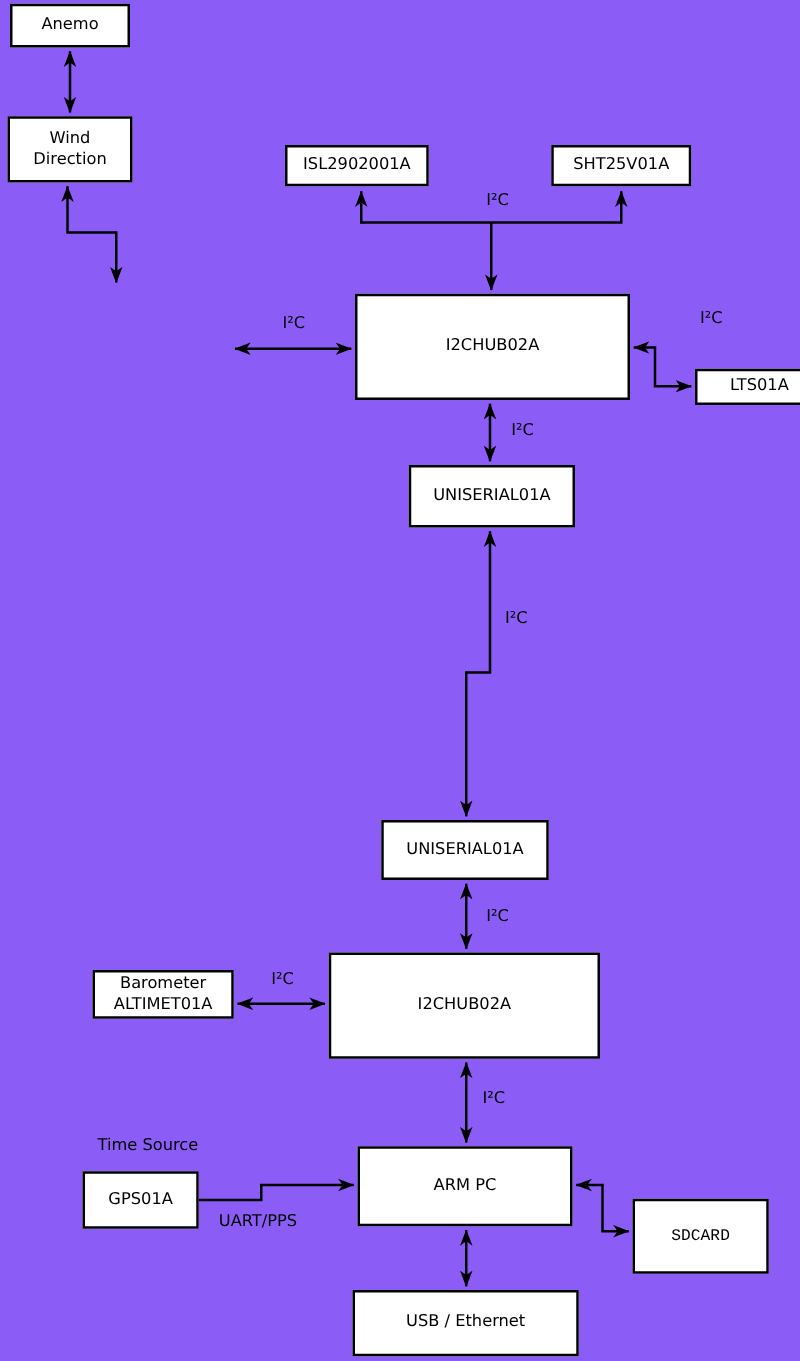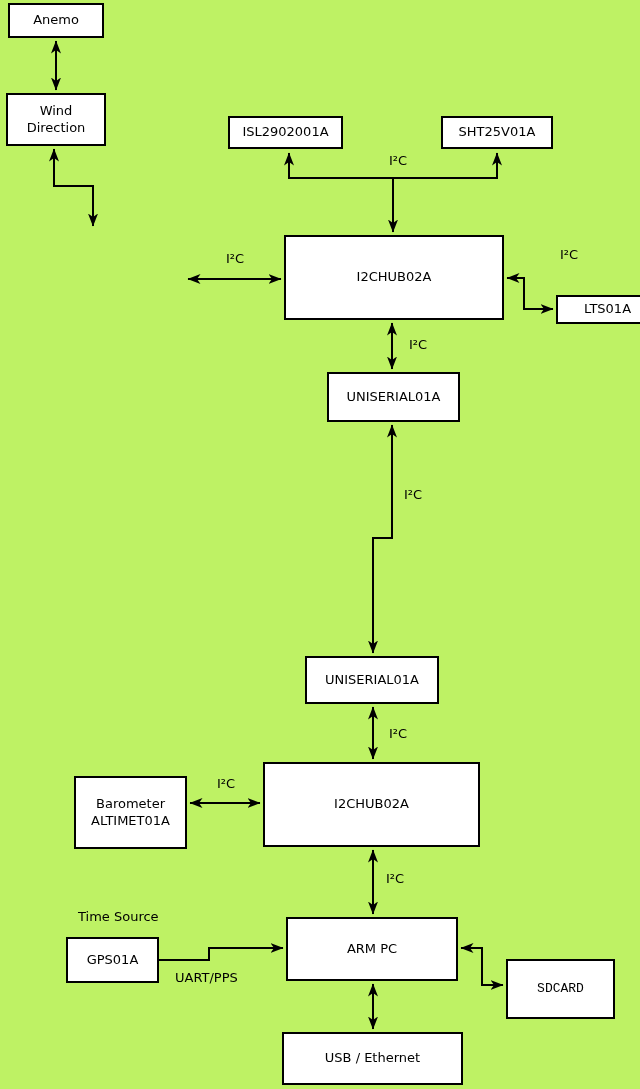--- a/index.html
+++ b/index.html
@@ -1,19 +1,19 @@
 <!DOCTYPE html>
 <html><head>
 <meta charset="utf-8">
 <style>
   html,body { margin:0; padding:0; background:#ffffff; }
   #canvas {
     position:relative;
     width:640px; height:1089px;
-    background:#bef264;
+    background:#8b5cf6;
     font-family:"DejaVu Sans", sans-serif;
     color:#000;
     overflow:hidden;
   }
   #wires { position:absolute; left:0; top:0; }
   .node {
     position:absolute;
     box-sizing:border-box;
     border:2px solid #000;
     background:#fff;
@@ -91,21 +91,21 @@
   </div>
 
   <div class="node" style="left:327px;top:372px;width:133px;height:50px;">
     <span>UNISERIAL01A</span>
   </div>
 
   <div class="node" style="left:305px;top:656px;width:134px;height:48px;">
     <span>UNISERIAL01A</span>
   </div>
 
-  <div class="node" style="left:74px;top:776px;width:113px;height:73px;">
+  <div class="node" style="left:74px;top:776px;width:113px;height:39px;">
     <span>Barometer
 ALTIMET01A</span>
   </div>
 
   <div class="node" style="left:263px;top:762px;width:217px;height:85px;">
     <span>I2CHUB02A</span>
   </div>
 
   <div class="node" style="left:66px;top:937px;width:93px;height:46px;">
     <span>GPS01A</span>

